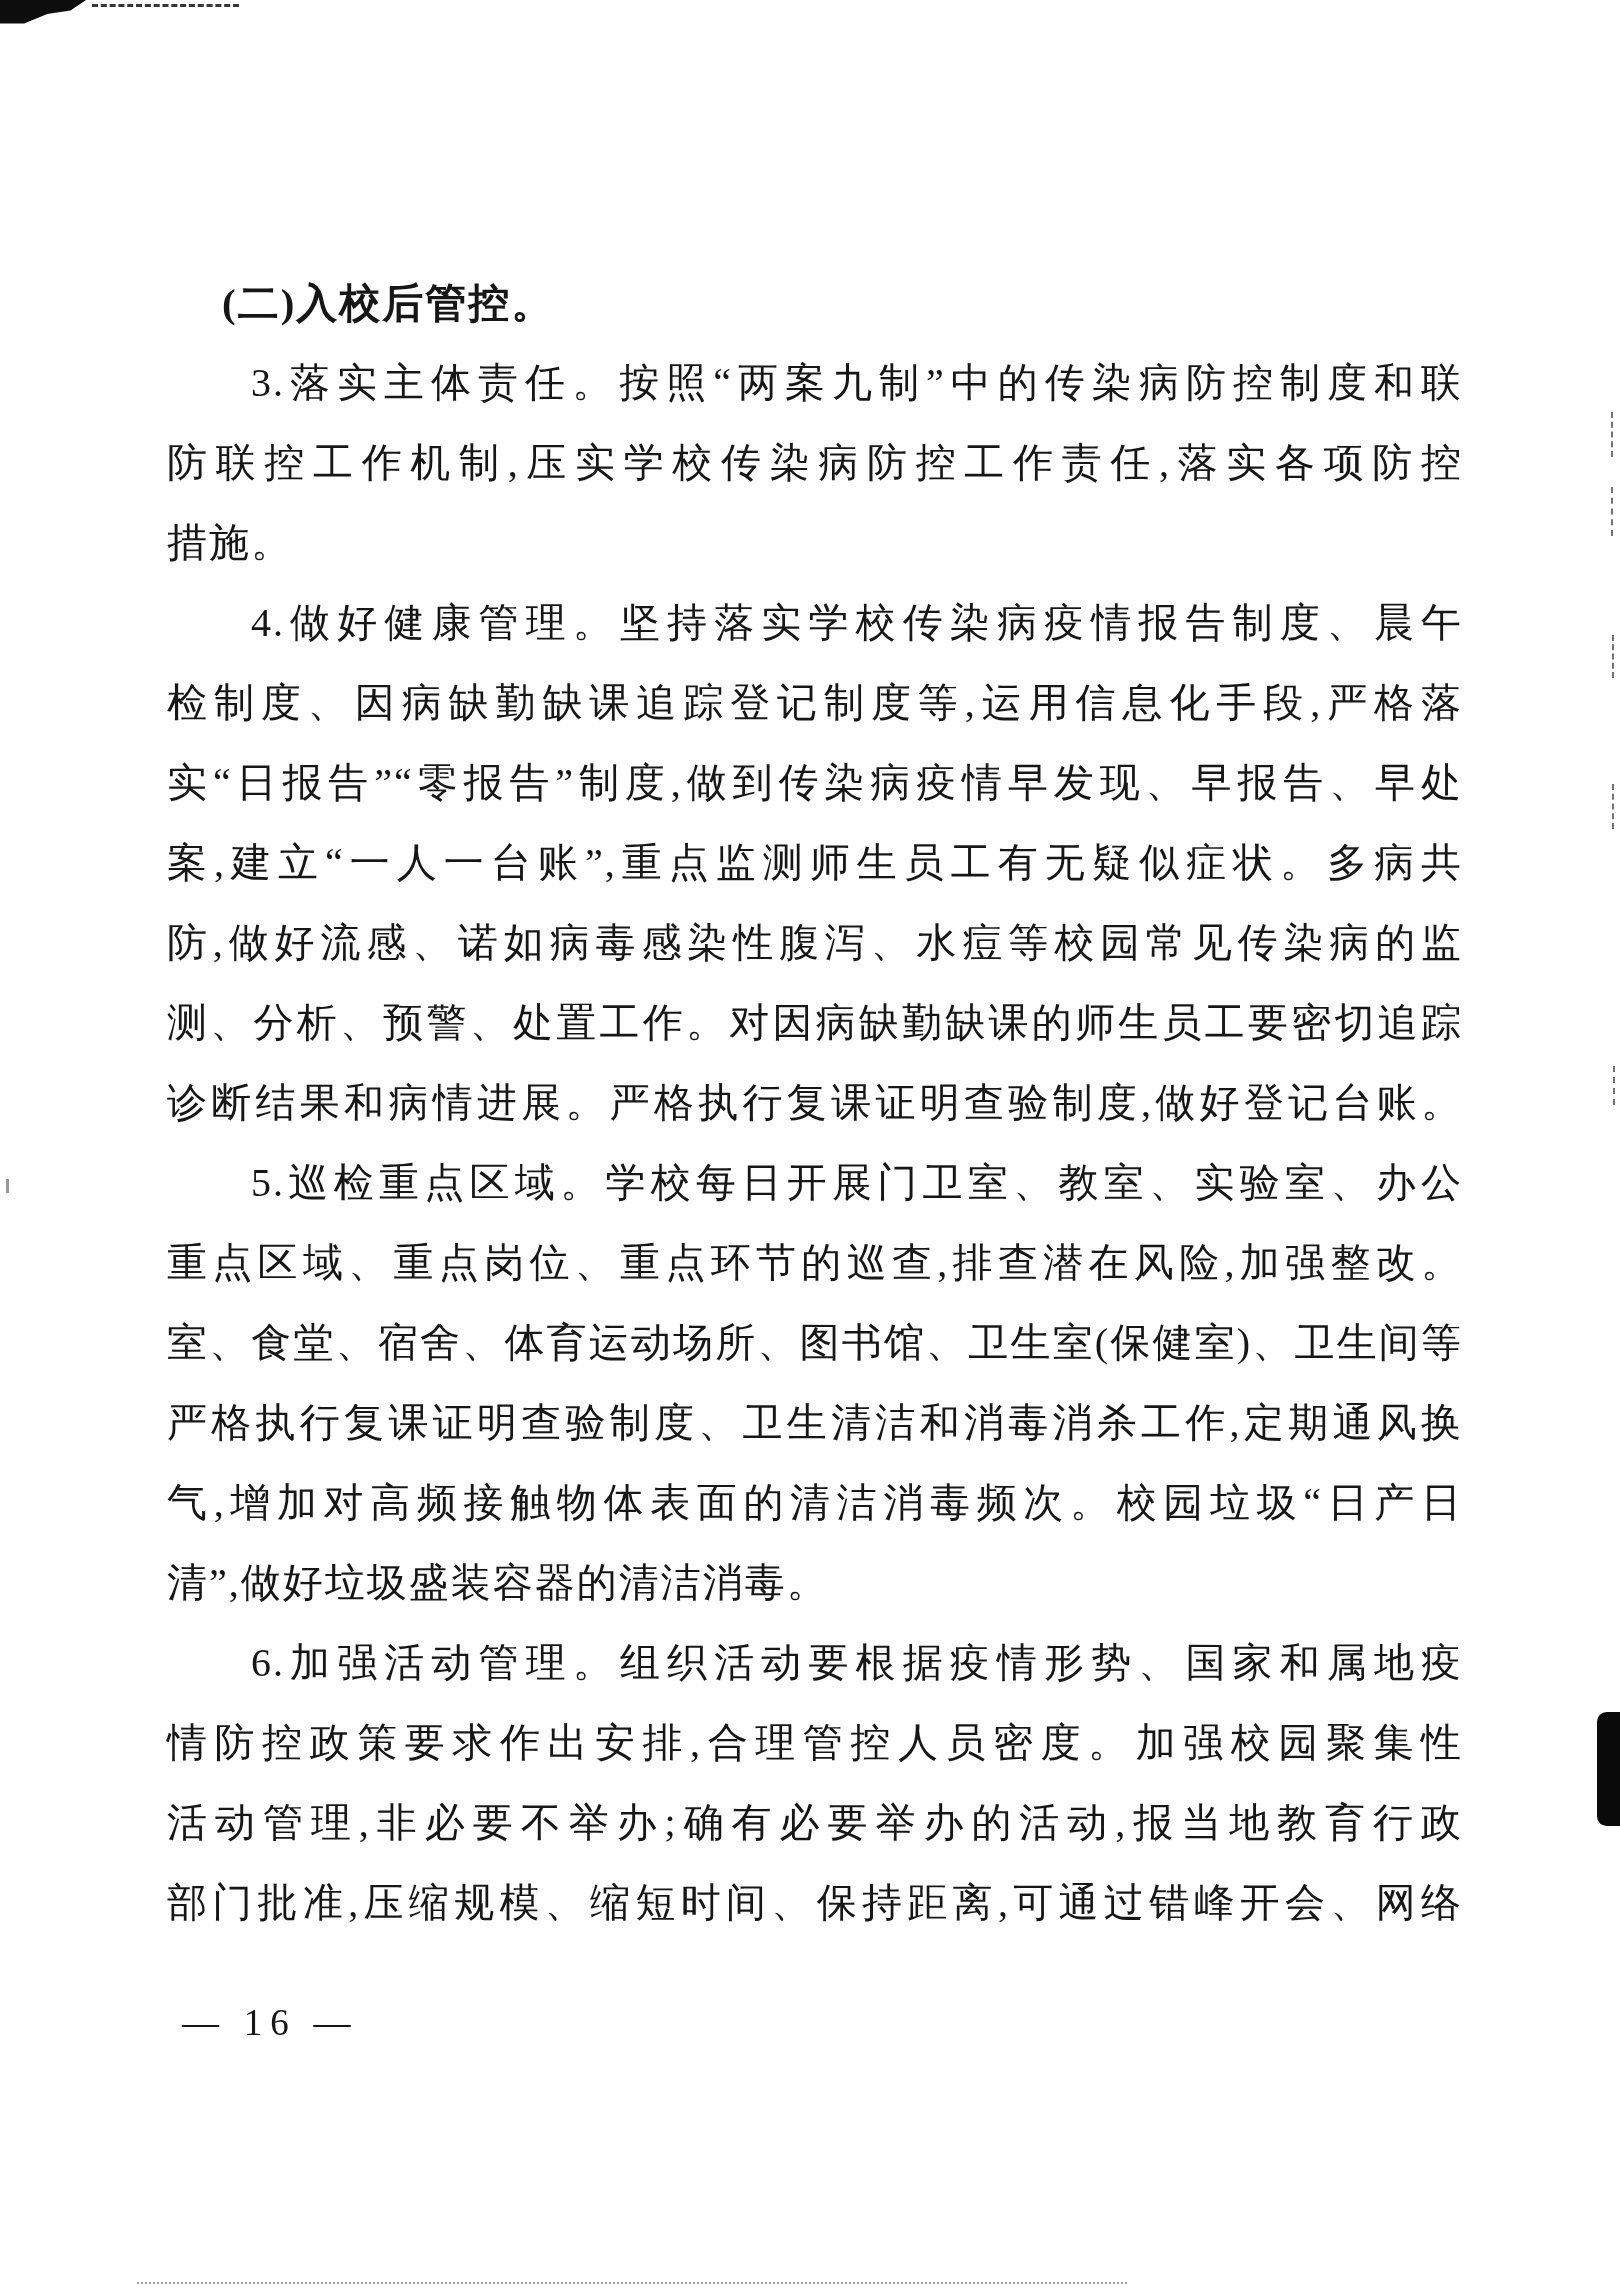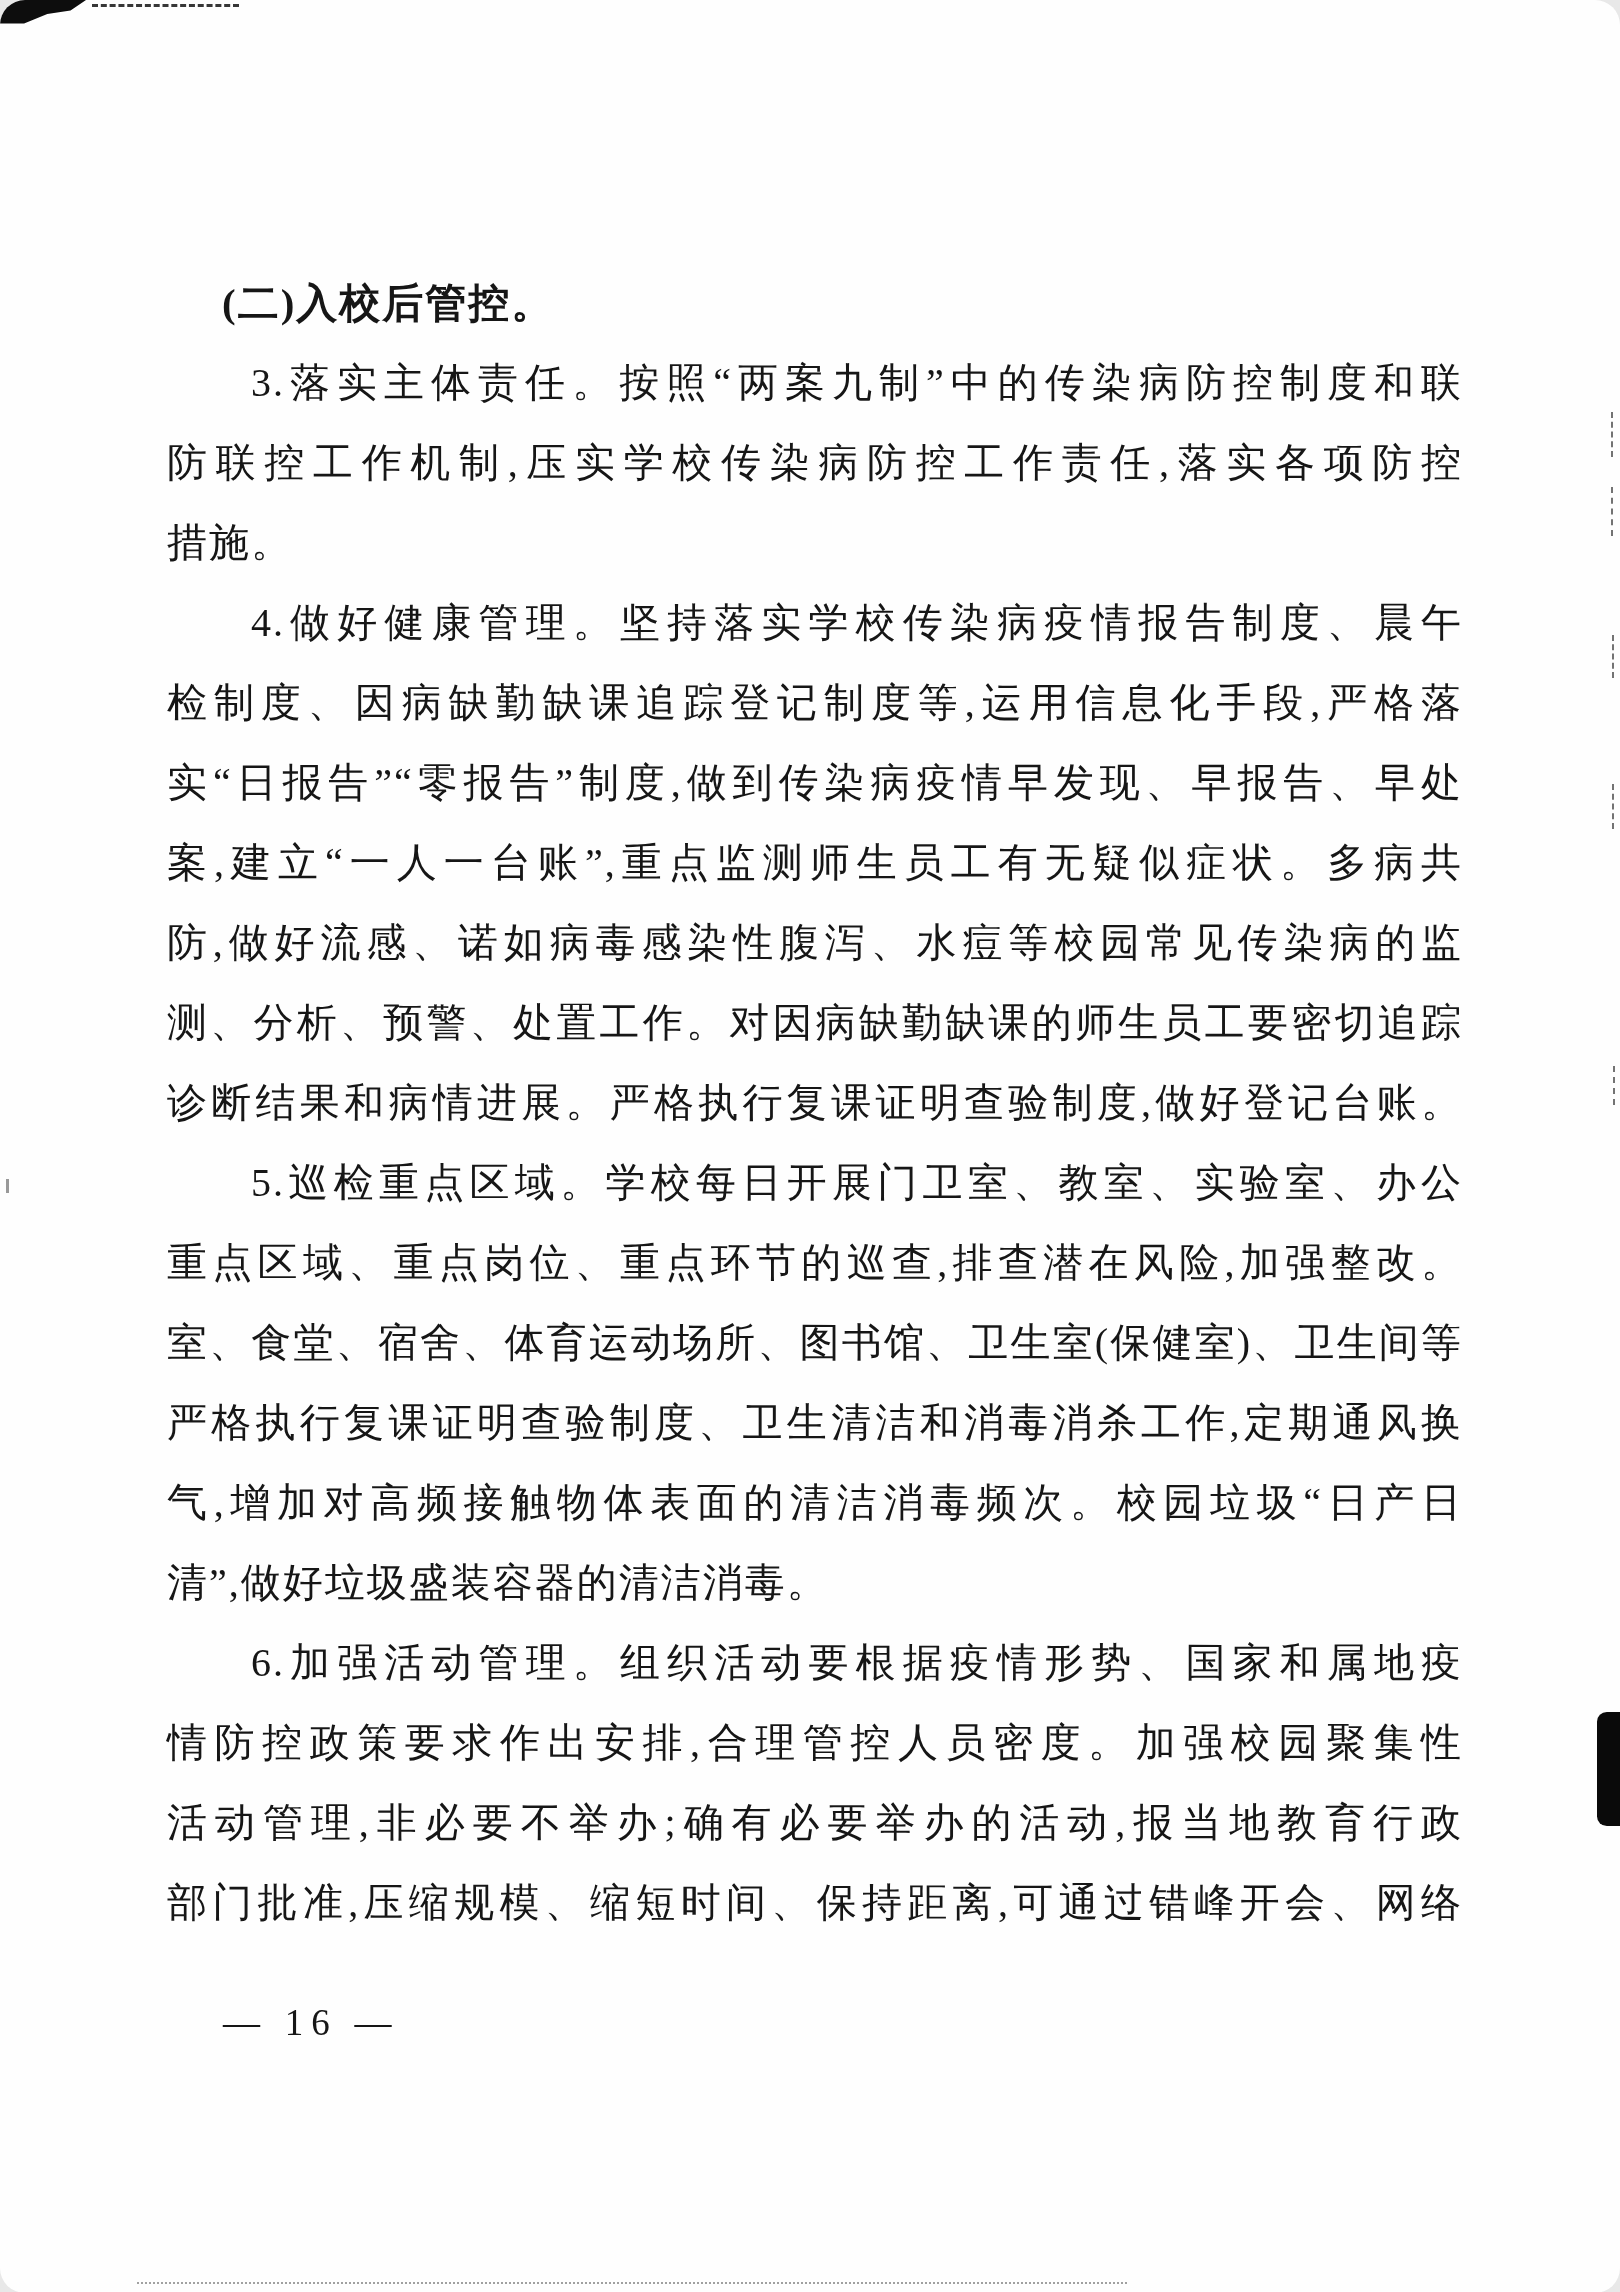--- a/index.html
+++ b/index.html
@@ -4,21 +4,20 @@
 <style>
   html, body { margin: 0; padding: 0; background: #e8e8e8; }
   .page {
     position: relative;
     width: 1620px;
     height: 2293px;
     background: #fefefe;
     overflow: hidden;
     font-family: "Liberation Serif", "DejaVu Serif", serif;
     color: #161616;
-    border-radius: 25px;
   }
   .content {
     position: absolute;
     left: 167px;
     top: 263px;
     width: 1296px;
   }
   .line {
     height: 80px;
     line-height: 80px;
@@ -37,21 +36,20 @@
     text-indent: 55px;
     font-size: 41px;
   }
   .pagenum {
     position: absolute;
     left: 182px;
     top: 2001px;
     font-size: 37px;
     letter-spacing: 7.8px;
     color: #161616;
-    margin-left: 41px;
   }
   
   .artifact { position: absolute; }
   .corner-mark {
     left: 0; top: 0; width: 86px; height: 23.5px;
     background: #0d0d0d;
     clip-path: polygon(0 0, 100% 0, 82% 45%, 55% 60%, 28% 100%, 0 100%);
   }
   .corner-dash {
     left: 92px; top: 3.9px; width: 147px; height: 0;

